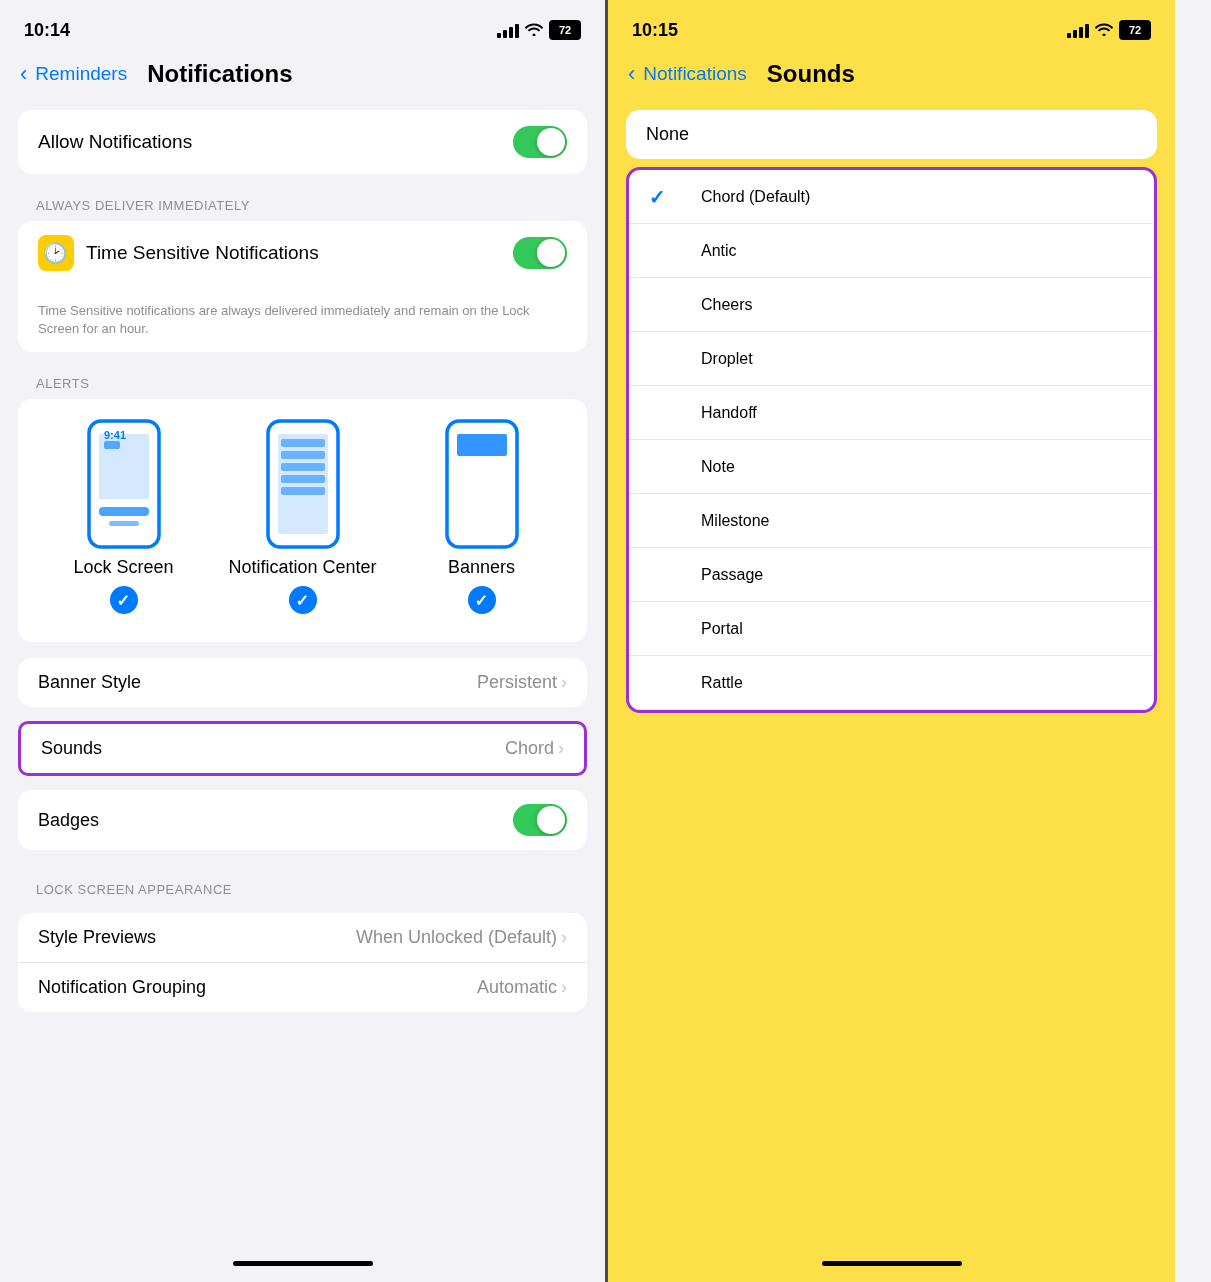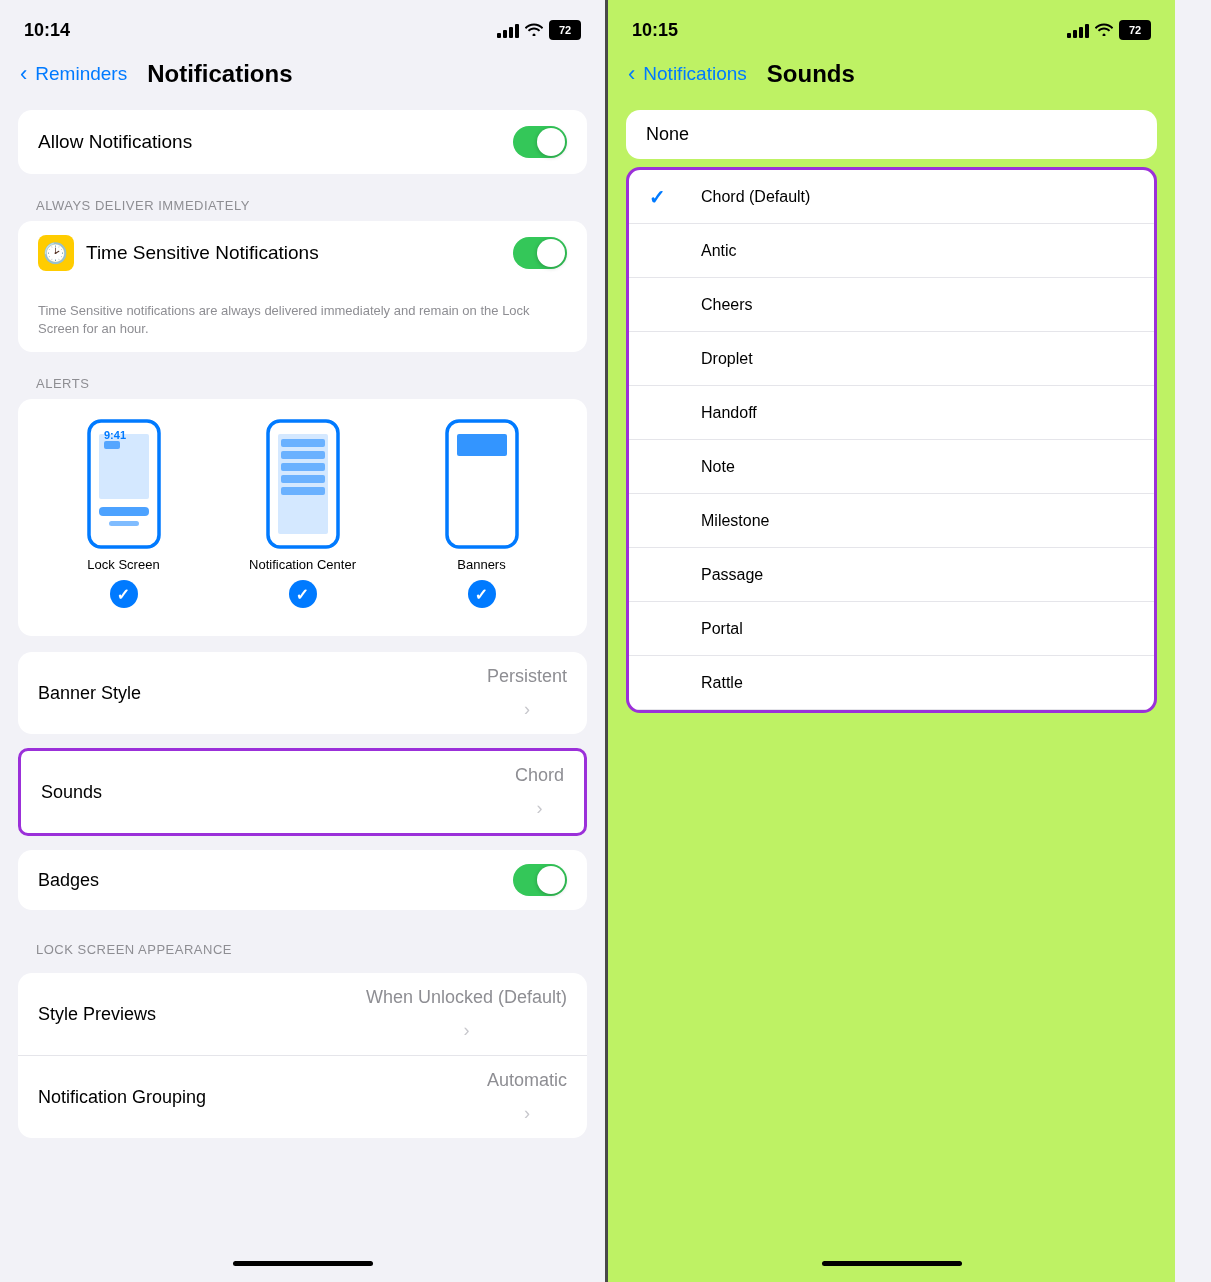--- a/index.html
+++ b/index.html
@@ -19,21 +19,21 @@
       background: #f2f2f7;
       display: flex;
       flex-direction: column;
       position: relative;
     }
 
     
     .right-panel {
       width: 570px;
       height: 1282px;
-      background: #bef264;
+      background: #fde047;
       display: flex;
       flex-direction: column;
       position: relative;
       border-left: 3px solid #4a4a4a;
     }
 
     
     .status-bar {
       display: flex;
       justify-content: space-between;
@@ -219,21 +219,21 @@
       border-left: none;
     }
 
     
     .phone-illus {
       width: 80px;
       height: 130px;
     }
 
     .alert-label {
-      font-size: 13px;
+      font-size: 18px;
       color: #000;
       text-align: center;
     }
     .check-circle {
       width: 28px;
       height: 28px;
       border-radius: 50%;
       background: #007aff;
       display: flex;
       align-items: center;
@@ -259,24 +259,23 @@
       cursor: pointer;
     }
     .list-row:last-child { border-bottom: none; }
     .list-row-label {
       font-size: 18px;
       color: #000;
     }
     .list-row-value {
       display: flex;
       align-items: center;
-      gap: 12px;
+      gap: 4px;
       color: #8e8e93;
       font-size: 18px;
-      flex-direction: column;
     }
     .chevron-right {
       color: #c7c7cc;
       font-size: 18px;
     }
 
     
     .highlighted-row {
       border: 3px solid #9b30d9;
       border-radius: 10px;

